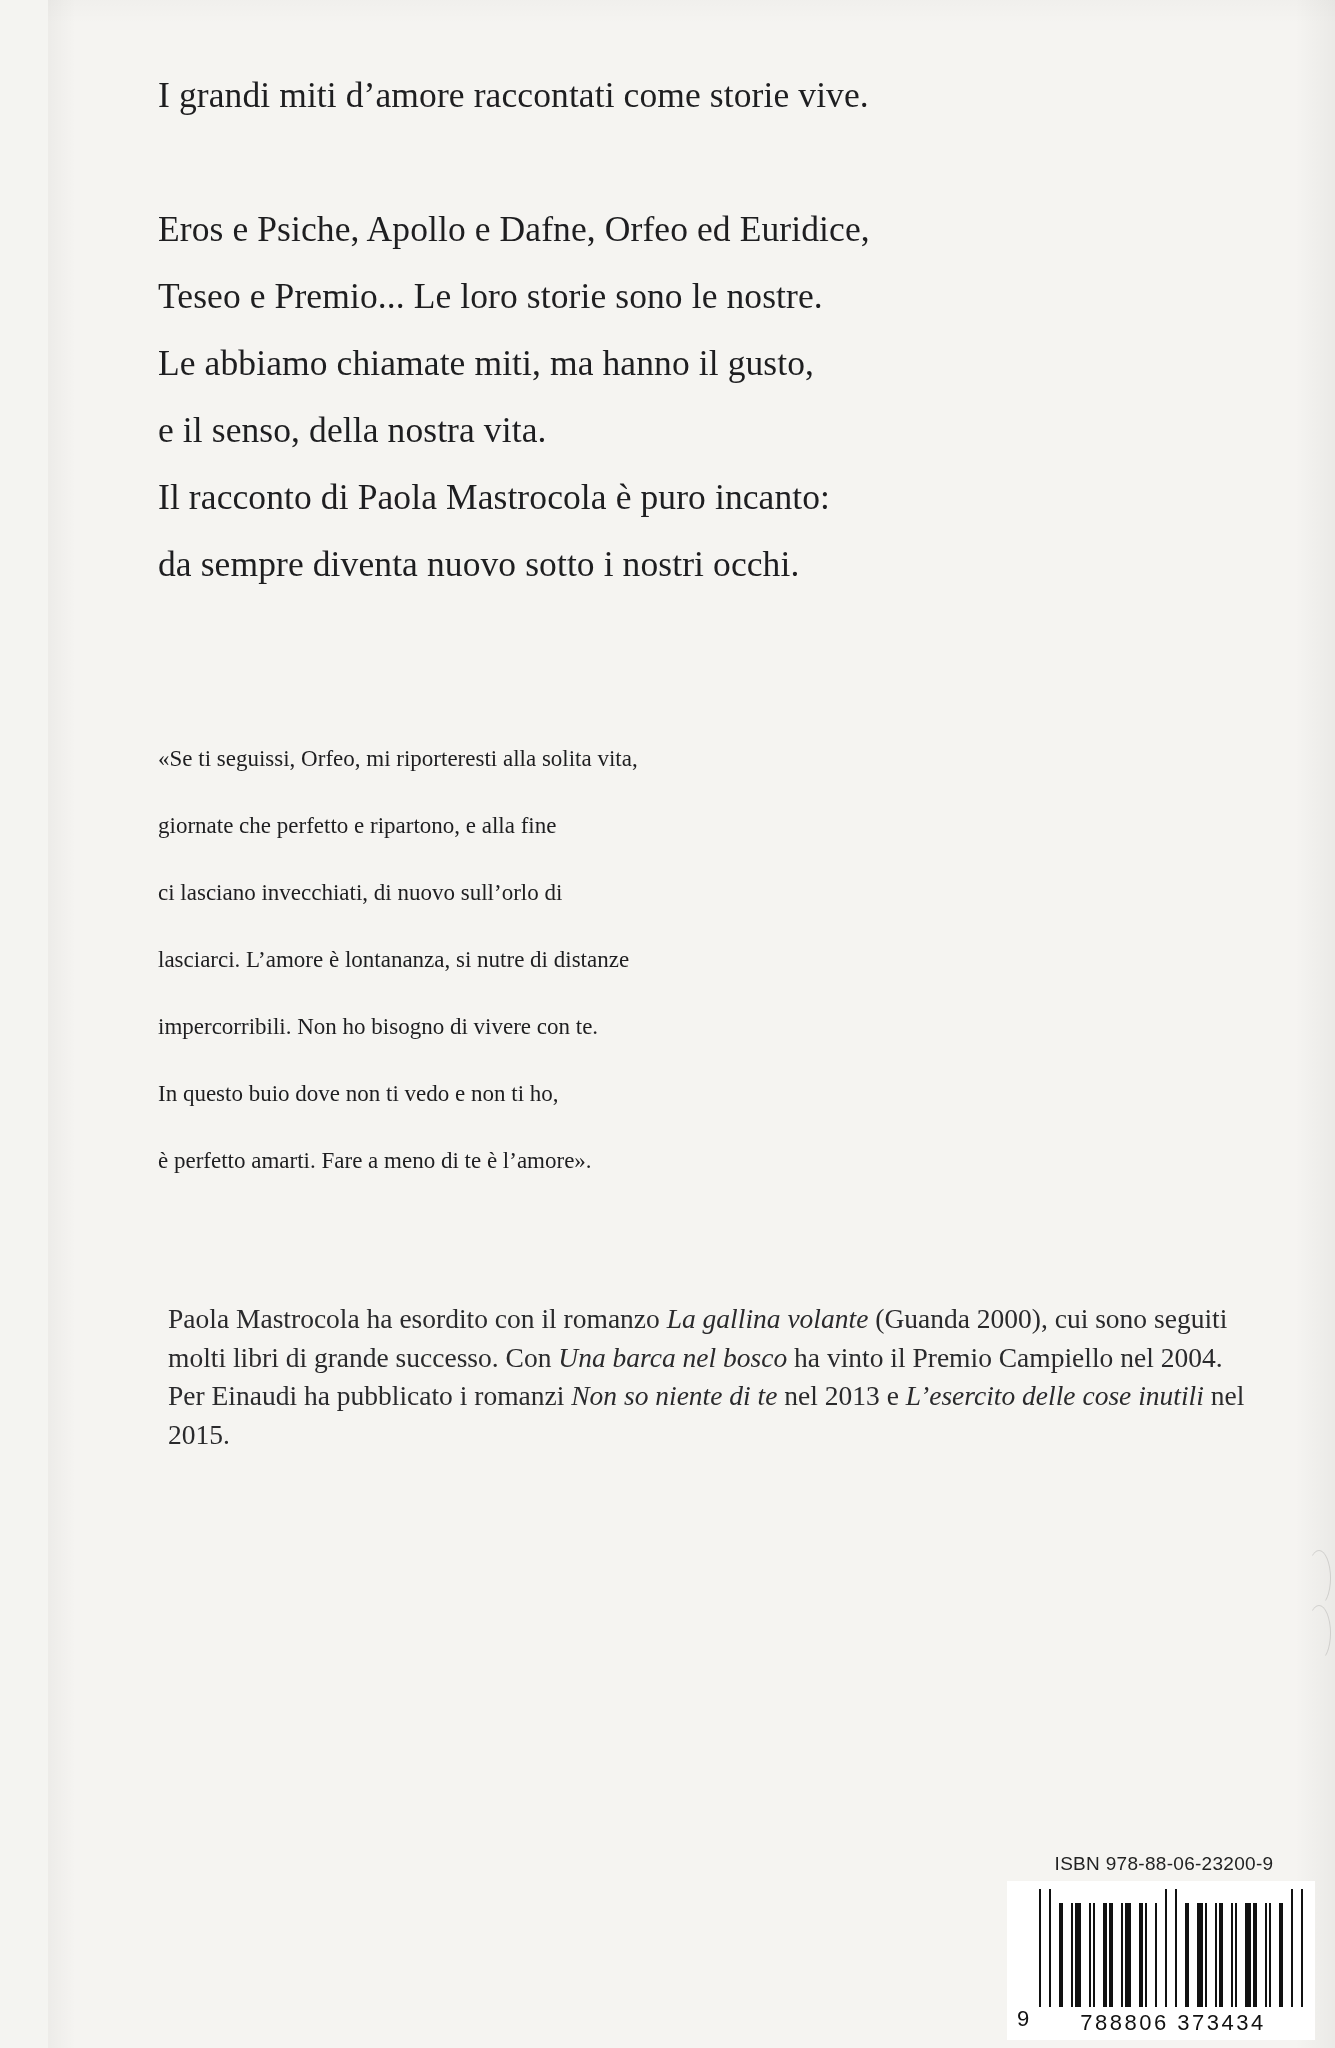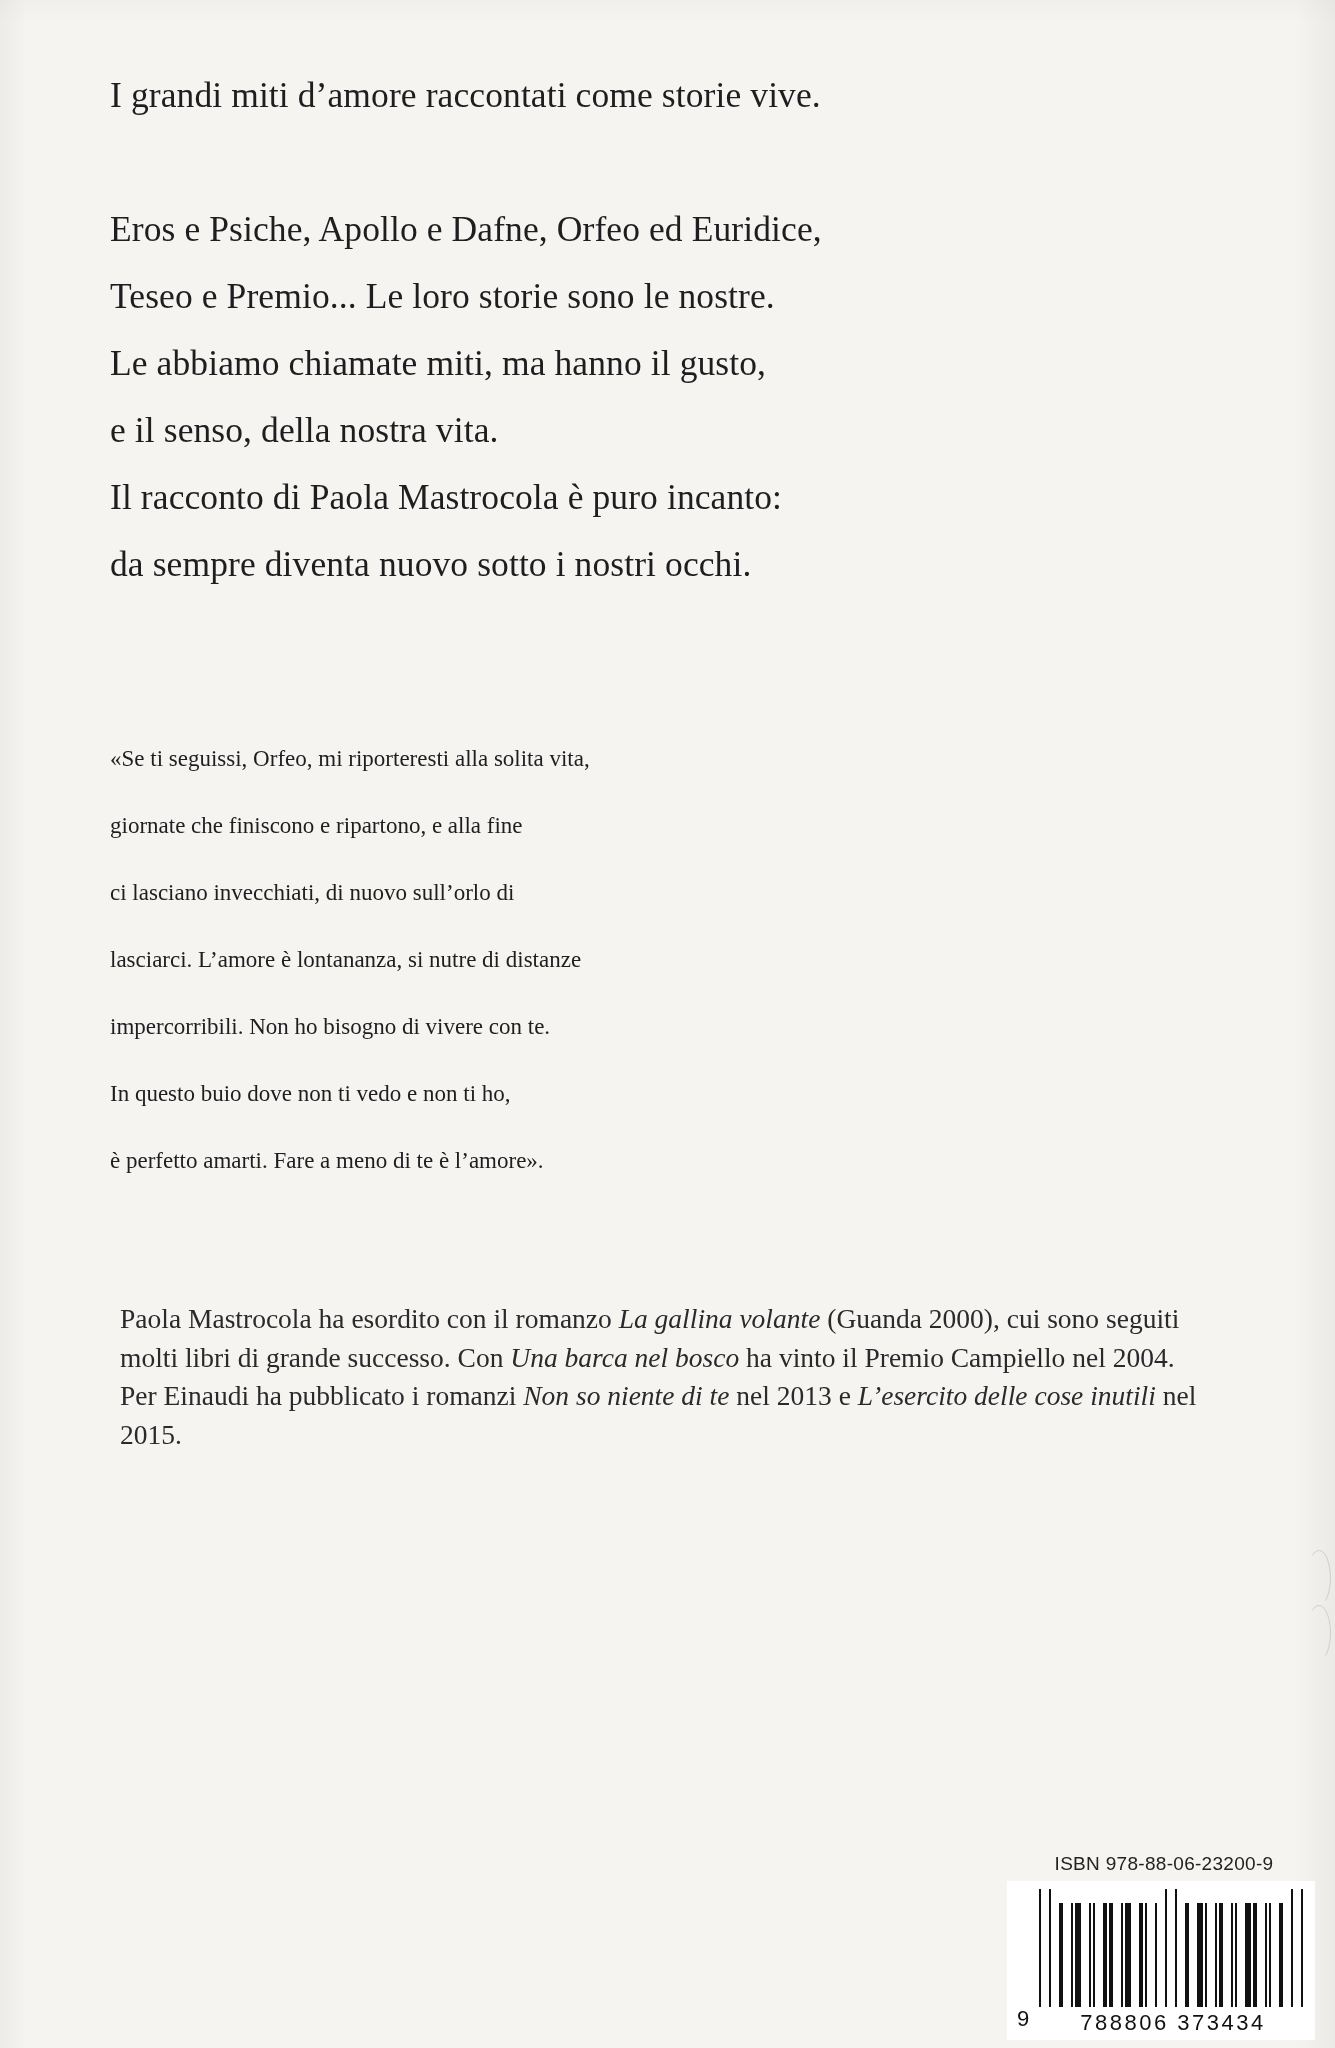--- a/index.html
+++ b/index.html
@@ -18,20 +18,21 @@
 
   
   .page {
     position: absolute;
     inset: 0;
     background:
       linear-gradient(90deg, rgba(0,0,0,0.035) 0px, rgba(0,0,0,0.0) 28px),
       linear-gradient(270deg, rgba(0,0,0,0.045) 0px, rgba(0,0,0,0.0) 40px),
       linear-gradient(180deg, rgba(0,0,0,0.02) 0px, rgba(0,0,0,0.0) 24px),
       #f5f4f1;
+    margin-left: 48px;
   }
 
   .content {
     position: absolute;
     left: 110px;
     top: 0;
     width: 1130px;
     height: 100%;
   }
 
@@ -158,21 +159,21 @@
       <p>Eros e Psiche, Apollo e Dafne, Orfeo ed Euridice,</p>
       <p>Teseo e Premio... Le loro storie sono le nostre.</p>
       <p>Le abbiamo chiamate miti, ma hanno il gusto,</p>
       <p>e il senso, della nostra vita.</p>
       <p>Il racconto di Paola Mastrocola è puro incanto:</p>
       <p>da sempre diventa nuovo sotto i nostri occhi.</p>
     </div>
 
     <div class="quote">
       <p>«Se ti seguissi, Orfeo, mi riporteresti alla solita vita,</p>
-      <p>giornate che finiscono e ripartono, e alla fine</p>
+      <p>giornate che perfetto e ripartono, e alla fine</p>
       <p>ci lasciano invecchiati, di nuovo sull’orlo di</p>
       <p>lasciarci. L’amore è lontananza, si nutre di distanze</p>
       <p>impercorribili. Non ho bisogno di vivere con te.</p>
       <p>In questo buio dove non ti vedo e non ti ho,</p>
       <p>è perfetto amarti. Fare a meno di te è l’amore».</p>
     </div>
 
     <div class="bio">
       <p><span>Paola Mastrocola ha esordito con il romanzo </span><em>La gallina volante</em><span> (Guanda 2000), cui sono seguiti molti libri di grande successo. Con </span><em>Una barca nel bosco</em><span> ha vinto il Premio Campiello nel 2004. Per Einaudi ha pubblicato i romanzi </span><em>Non so niente di te</em><span> nel 2013 e </span><em>L’esercito delle cose inutili</em><span> nel 2015.</span></p>
     </div>

